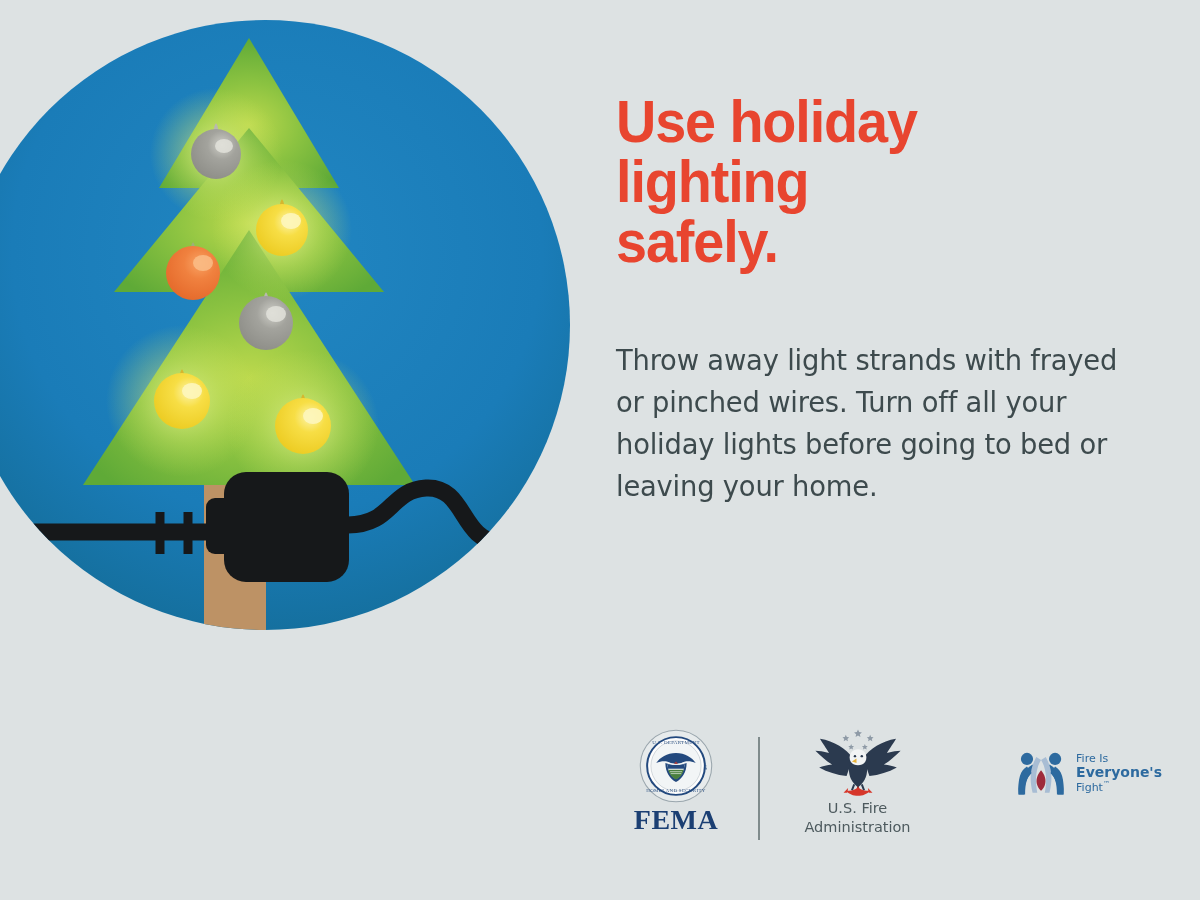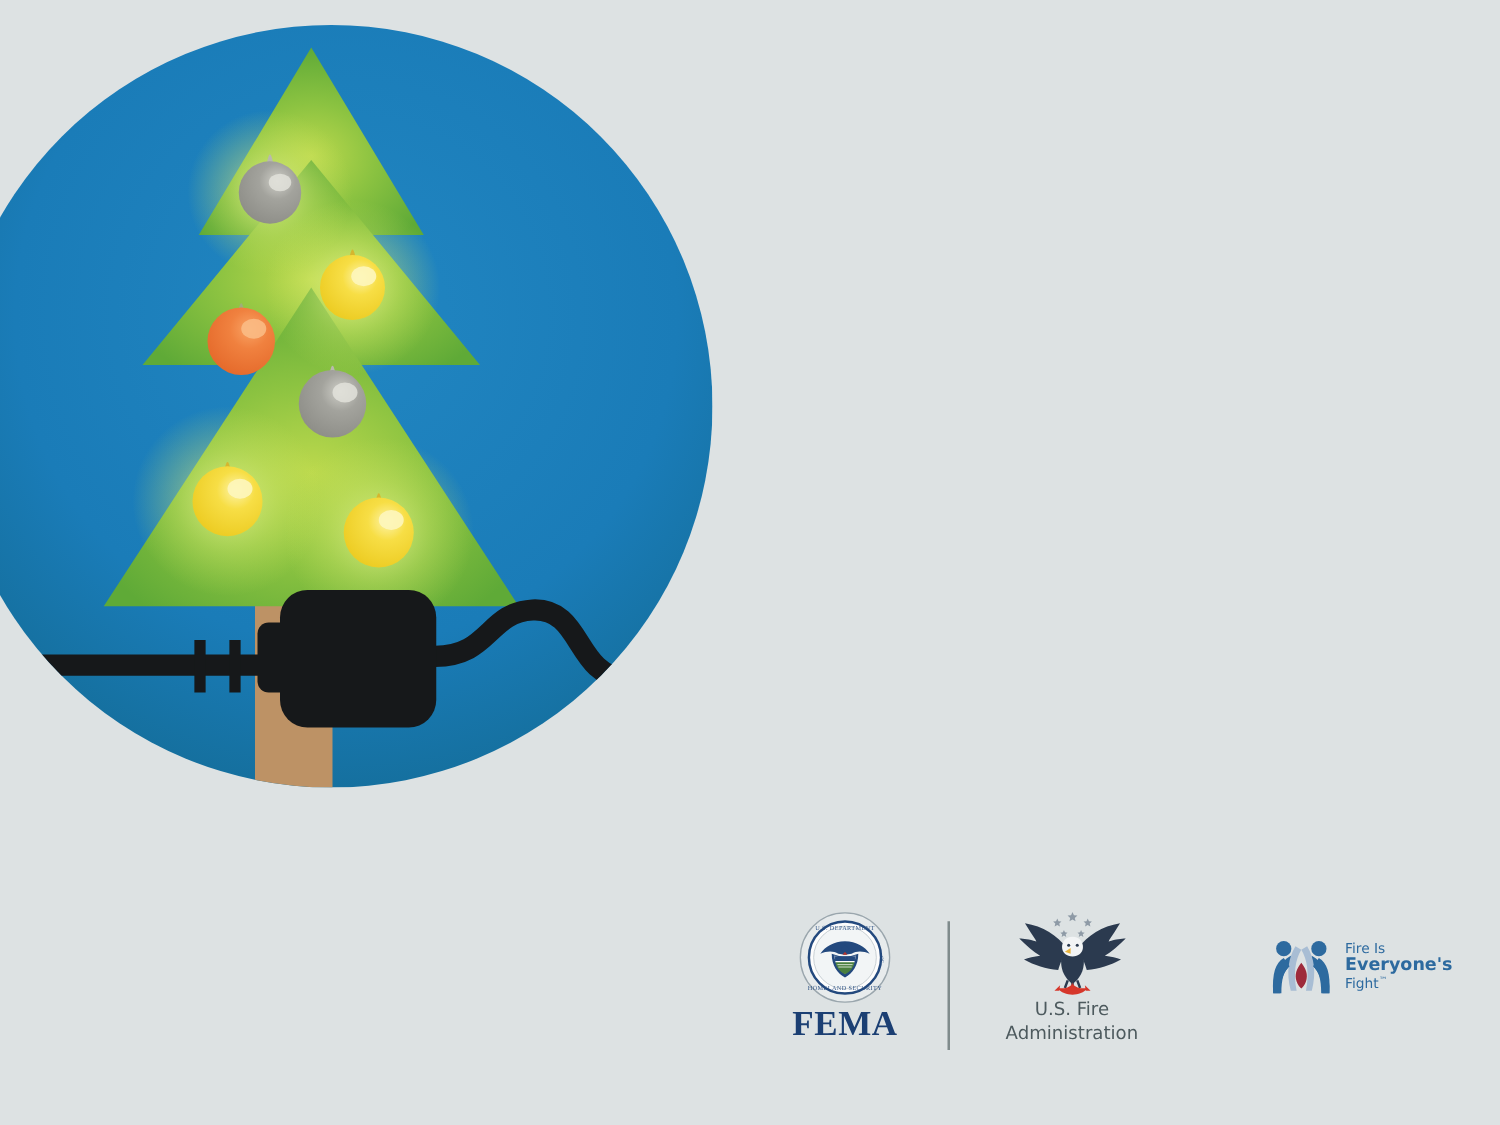--- a/index.html
+++ b/index.html
@@ -233,20 +233,25 @@
           <path d="M388 505 C 432 505, 430 470, 466 468 C 506 466, 500 520, 540 523 C 570 525, 585 512, 610 508" stroke-width="17" stroke-linecap="round"></path>
         </g>
         <g>
           <rect x="246" y="478" width="30" height="56" rx="9" fill="#16181a"></rect>
           <rect x="264" y="452" width="125" height="110" rx="22" fill="#16181a"></rect>
         </g>
       </g>
     </svg>
   </div>
 
+  <div id="text-block">
+    <h1 id="headline">Use holiday lighting
+safely.</h1>
+    <p id="body-copy">Throw away light strands with frayed or pinched wires. Turn off all your holiday lights before going to bed or leaving your home.</p>
+  </div>
 
   <div id="footer">
 
     <div class="logo-group" id="fema-logo">
       <svg id="fema-seal" width="76" height="76" viewBox="0 0 100 100" aria-hidden="true">
         <circle cx="50" cy="50" r="47" fill="#e7ebec" stroke="#9aa6ad" stroke-width="1.4"></circle>
         <circle cx="50" cy="50" r="38" fill="#fdfdfd" stroke="#23497e" stroke-width="2.6"></circle>
         <circle cx="50" cy="50" r="33" fill="#f2f5f6" stroke="#b9c2c8" stroke-width=".8"></circle>
 
         <g fill="#23497e" opacity=".92">

